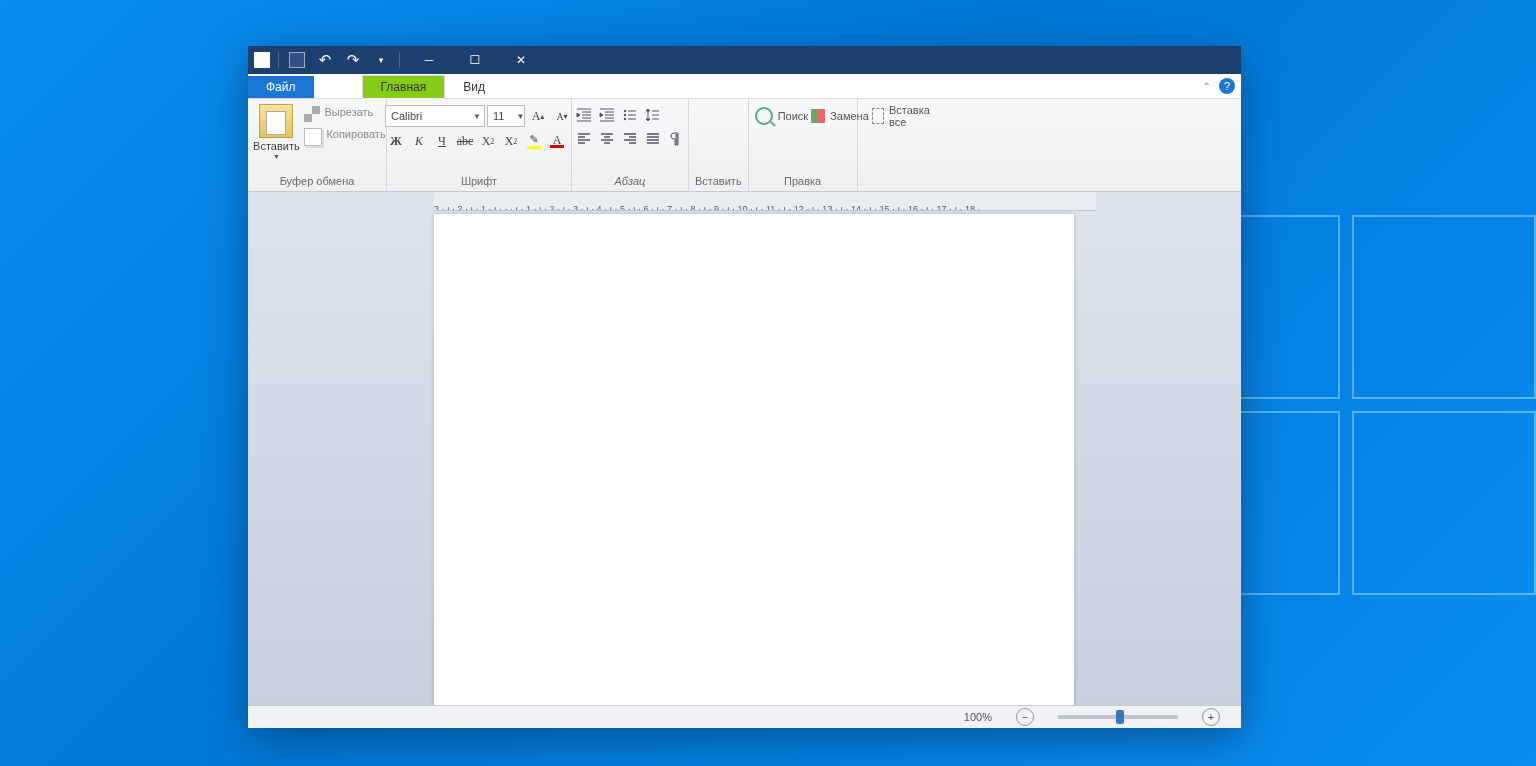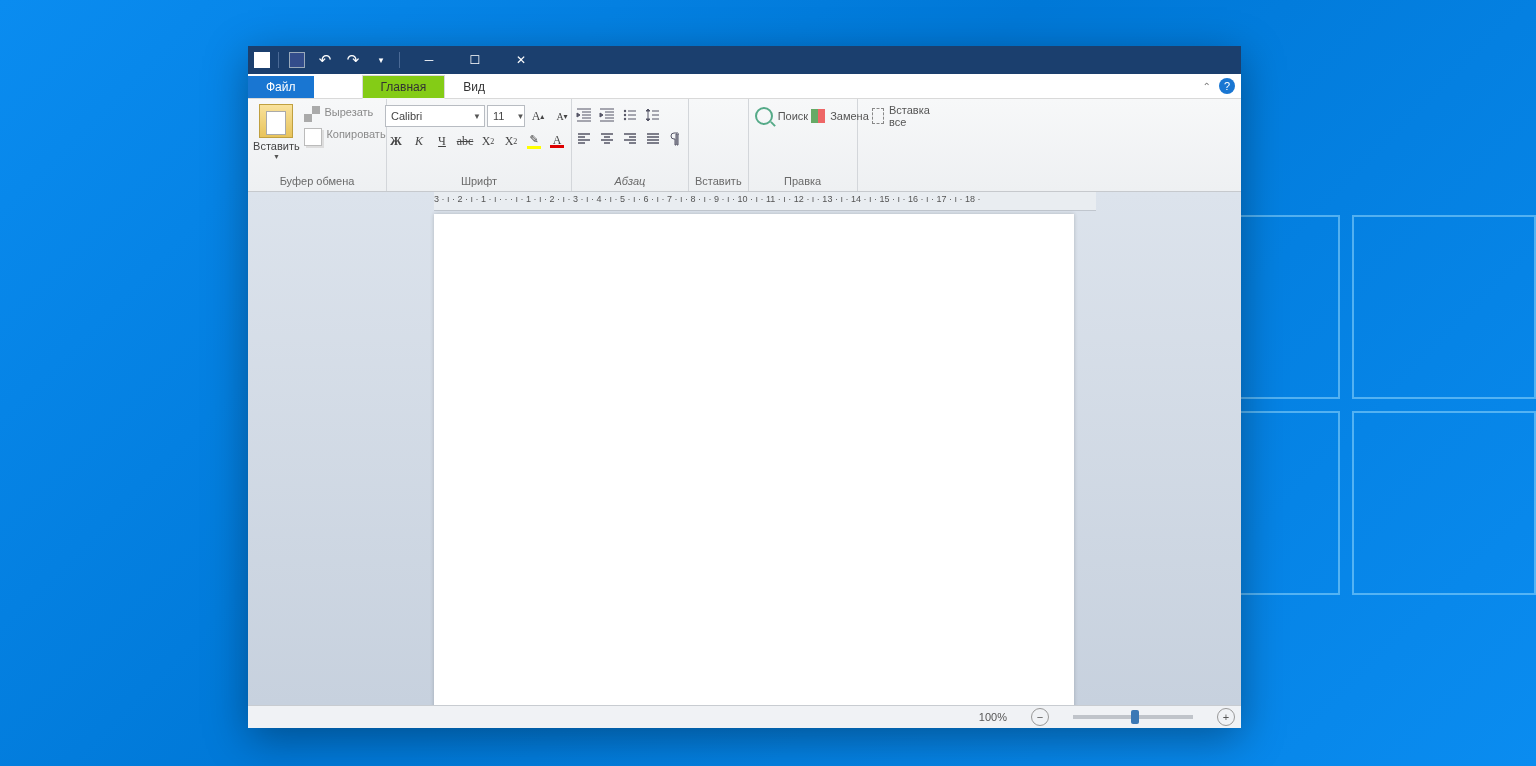--- a/index.html
+++ b/index.html
@@ -66,24 +66,24 @@
   
   .editrow{display:flex;align-items:center;gap:5px;height:20px;color:#555;cursor:pointer;}
   .ei{width:14px;height:14px;}
   .ei-find{border:2px solid #5a8;border-radius:50%;position:relative;}
   .ei-find::after{content:"";position:absolute;width:6px;height:2px;background:#5a8;right:-5px;bottom:-2px;transform:rotate(45deg);}
   .ei-replace{background:linear-gradient(90deg,#6a6 50%,#e66 50%);}
   .ei-select{border:1px dashed #888;}
   
   .workarea{flex:1;background:linear-gradient(#dce3ec,#c7d1de);overflow:hidden;position:relative;}
   .ruler{height:18px;background:#e9edf1;border-bottom:1px solid #c0c6ce;margin:0 0 0 186px;width:662px;font-size:9px;color:#555;position:relative;white-space:nowrap;overflow:hidden;letter-spacing:0;}
-  .ruler-inner{position:absolute;left:0;top:2px;}
+  .ruler-inner{position:absolute;left:0;top:12px;}
   .page{position:absolute;left:186px;top:22px;width:640px;height:498px;background:#fff;box-shadow:0 0 4px rgba(0,0,0,.2);}
   
-  .status{height:22px;background:#f0f2f5;border-top:1px solid #c8ccd1;display:flex;align-items:center;justify-content:flex-end;font-size:11px;color:#555;padding:0 6px;gap:24px;}
+  .status{height:22px;background:#f0f2f5;border-top:1px solid #c8ccd1;display:flex;align-items:center;justify-content:flex-end;font-size:11px;color:#555;padding:0 21px;gap:24px;}
   .zoombtn{width:16px;height:16px;border:1px solid #999;border-radius:50%;display:flex;align-items:center;justify-content:center;cursor:pointer;font-size:11px;}
   .slider{width:120px;height:4px;background:#c0c4ca;position:relative;cursor:pointer;}
   .slider .thumb{position:absolute;left:58px;top:-5px;width:8px;height:14px;background:#3b78b5;border-radius:2px;}
   .slider .mid{position:absolute;left:60px;top:-3px;width:1px;height:10px;background:#888;}
 </style>
 </head>
 <body>
 
 <div class="winlogo">
   <div></div>

